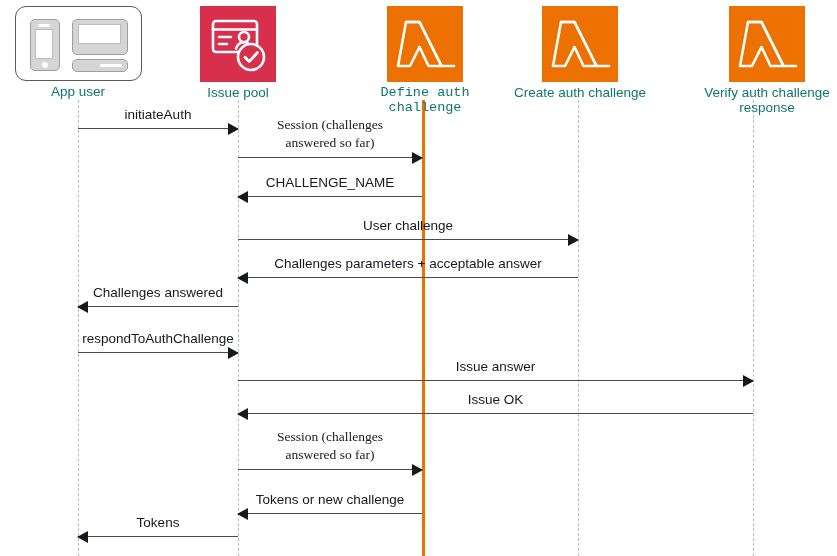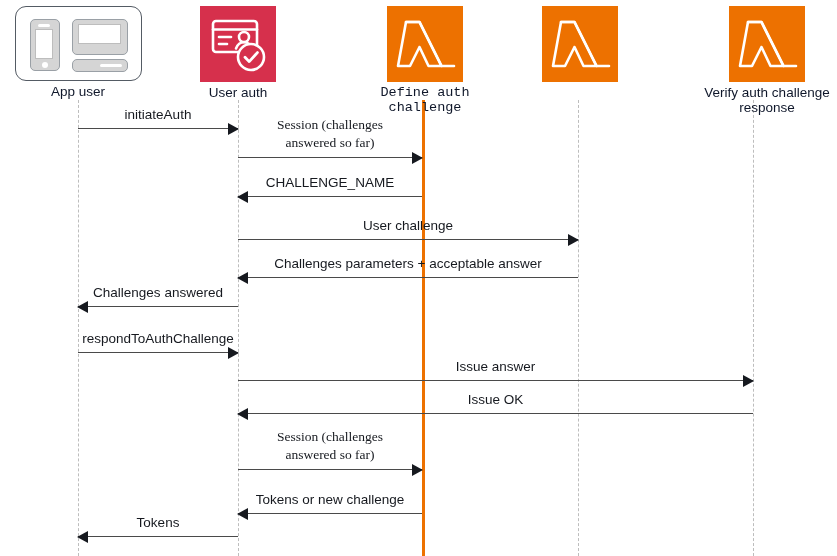--- a/index.html
+++ b/index.html
@@ -31,21 +31,21 @@
     border-left: 3px solid #ED7100;
   }
 
   
   .participant {
     position: absolute;
     text-align: center;
   }
   .participant .caption {
     font-size: 13.5px;
-    color: #0f172a;
+    color: #0f766e;
     line-height: 15px;
     white-space: pre-line;
     margin-top: 3px;
   }
 
   
   .icon-appuser {
     position: relative;
     width: 127px;
     height: 75px;
@@ -202,38 +202,39 @@
         <rect x="13" y="15" width="44" height="31" rx="3"></rect>
         <line x1="13" y1="23.5" x2="57" y2="23.5"></line>
         <line x1="19" y1="31" x2="31" y2="31"></line>
         <line x1="19" y1="38" x2="27" y2="38"></line>
         <circle cx="44" cy="31" r="5"></circle>
         <path d="M36 42.5c1.6-4.2 4.6-6.2 8-6.2s6.4 2 8 6.2"></path>
       </g>
       <circle cx="51" cy="51" r="13" fill="#D6304C" stroke="#ffffff" stroke-width="2.6"></circle>
       <path d="M45 51.2l4.2 4.4L57.4 46.6" fill="none" stroke="#ffffff" stroke-width="2.8" stroke-linecap="round" stroke-linejoin="round"></path>
     </svg>
-    <div class="caption">User auth</div>
+    <div class="caption">Issue pool</div>
   </div>
 
   <div class="participant" style="left:352px; top:6px; width:146px;font-family:Liberation Mono, monospace;">
     <svg class="icon-tile" viewBox="0 0 76 76">
       <rect x="0" y="0" width="76" height="76" fill="#ED7100"></rect>
       <path d="M19 16h13.5l22 44H67" fill="none" stroke="#ffffff" stroke-width="2.6" stroke-linejoin="round" stroke-linecap="round"></path>
       <path d="M19 16h13.5l22 44H41.5L32.5 41 23 60H11z" fill="none" stroke="#ffffff" stroke-width="2.6" stroke-linejoin="round" stroke-linecap="round"></path>
     </svg>
     <div class="caption">Define auth challenge</div>
   </div>
 
   <div class="participant" style="left:508px; top:6px; width:144px;">
     <svg class="icon-tile" viewBox="0 0 76 76">
       <rect x="0" y="0" width="76" height="76" fill="#ED7100"></rect>
       <path d="M19 16h13.5l22 44H67" fill="none" stroke="#ffffff" stroke-width="2.6" stroke-linejoin="round" stroke-linecap="round"></path>
       <path d="M19 16h13.5l22 44H41.5L32.5 41 23 60H11z" fill="none" stroke="#ffffff" stroke-width="2.6" stroke-linejoin="round" stroke-linecap="round"></path>
     </svg>
+    <div class="caption">Create auth challenge</div>
   </div>
 
   <div class="participant" style="left:691px; top:6px; width:152px;">
     <svg class="icon-tile" viewBox="0 0 76 76">
       <rect x="0" y="0" width="76" height="76" fill="#ED7100"></rect>
       <path d="M19 16h13.5l22 44H67" fill="none" stroke="#ffffff" stroke-width="2.6" stroke-linejoin="round" stroke-linecap="round"></path>
       <path d="M19 16h13.5l22 44H41.5L32.5 41 23 60H11z" fill="none" stroke="#ffffff" stroke-width="2.6" stroke-linejoin="round" stroke-linecap="round"></path>
     </svg>
     <div class="caption">Verify auth challenge
 response</div>

